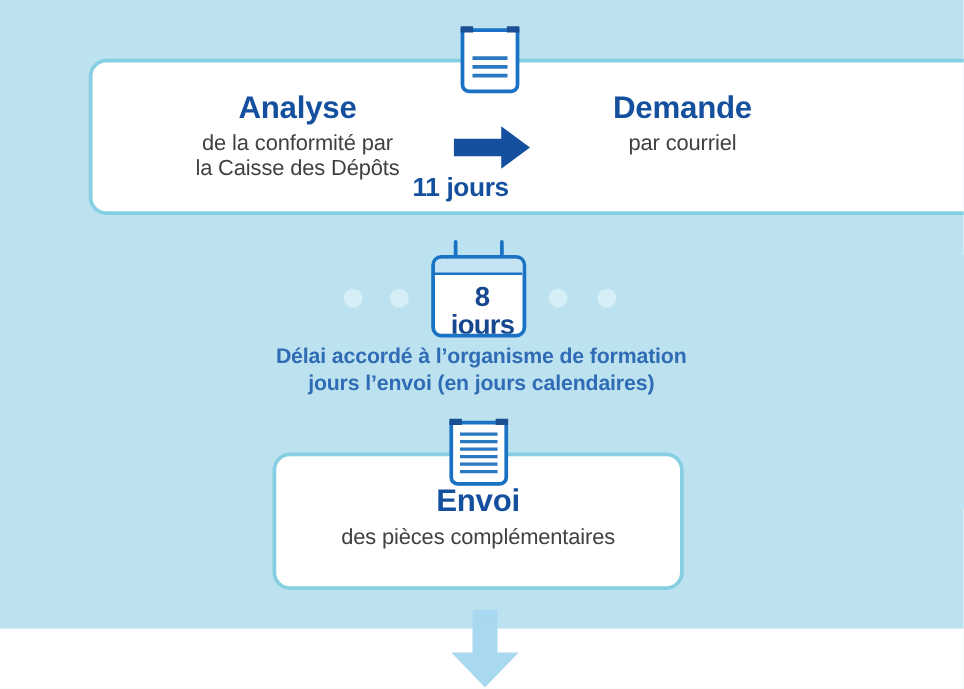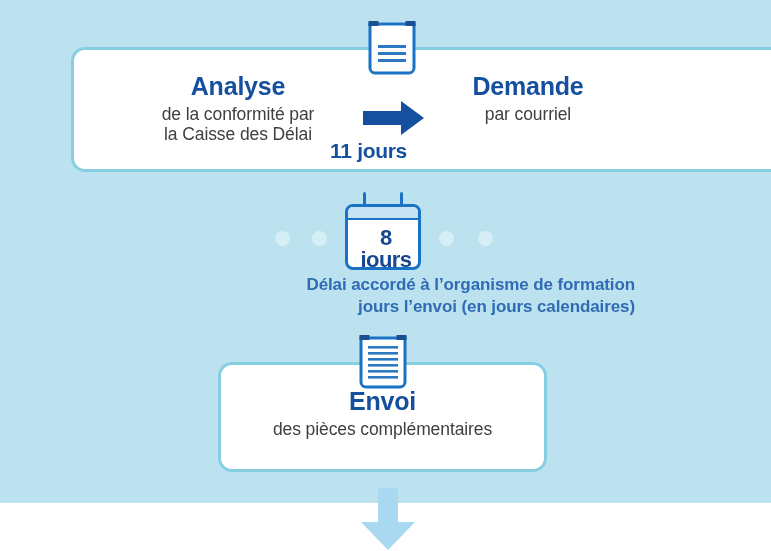--- a/index.html
+++ b/index.html
@@ -72,21 +72,21 @@
     margin-bottom: 2px;
   }
   .card-line {
     display: block;
     color: #404040;
     font-size: 17.5px;
     letter-spacing: -0.1px;
   }
 
   #col-analyse { left: 14px; top: 22px; width: 300px; }
-  #col-demande { left: 304px; top: 22px; width: 300px; }
+  #col-demande { left: 322px; top: 22px; width: 300px; }
   #col-envoi   { left: 0px;  top: 22px; width: 323px; }
 
   
   .doc-icon {
     position: absolute;
   }
   #doc-icon-top  { left: 366px; top: 19px; }
   #doc-icon-envoi{ left: 357px; top: 333px; }
 
   
@@ -175,21 +175,21 @@
   #dot-2 { left: 312px; }
   #dot-3 { left: 439px; }
   #dot-4 { left: 478px; }
 
   
   #delay-caption {
     position: absolute;
     left: 135px;
     top: 274px;
     width: 500px;
-    text-align: right;
+    text-align: center;
     color: #2f6cb5;
     font-size: 17px;
     font-weight: bold;
     line-height: 1.32;
     letter-spacing: -0.1px;
   }
   #delay-caption span { display: block; }
 
   
   #arrow-down-icon {
@@ -204,21 +204,21 @@
 <div id="stage">
 
   <div class="bg-band"></div>
   <div class="bg-white"></div>
 
   <div class="card" id="card-analyse-demande">
 
     <div class="card-col" id="col-analyse">
       <span class="card-title">Analyse</span>
       <span class="card-line">de la conformité par</span>
-      <span class="card-line">la Caisse des Délai</span>
+      <span class="card-line">la Caisse des Dépôts</span>
     </div>
 
     <div class="card-col" id="col-demande">
       <span class="card-title">Demande</span>
       <span class="card-line">par courriel</span>
     </div>
 
   </div>
 
   <div class="doc-icon" id="doc-icon-top">

